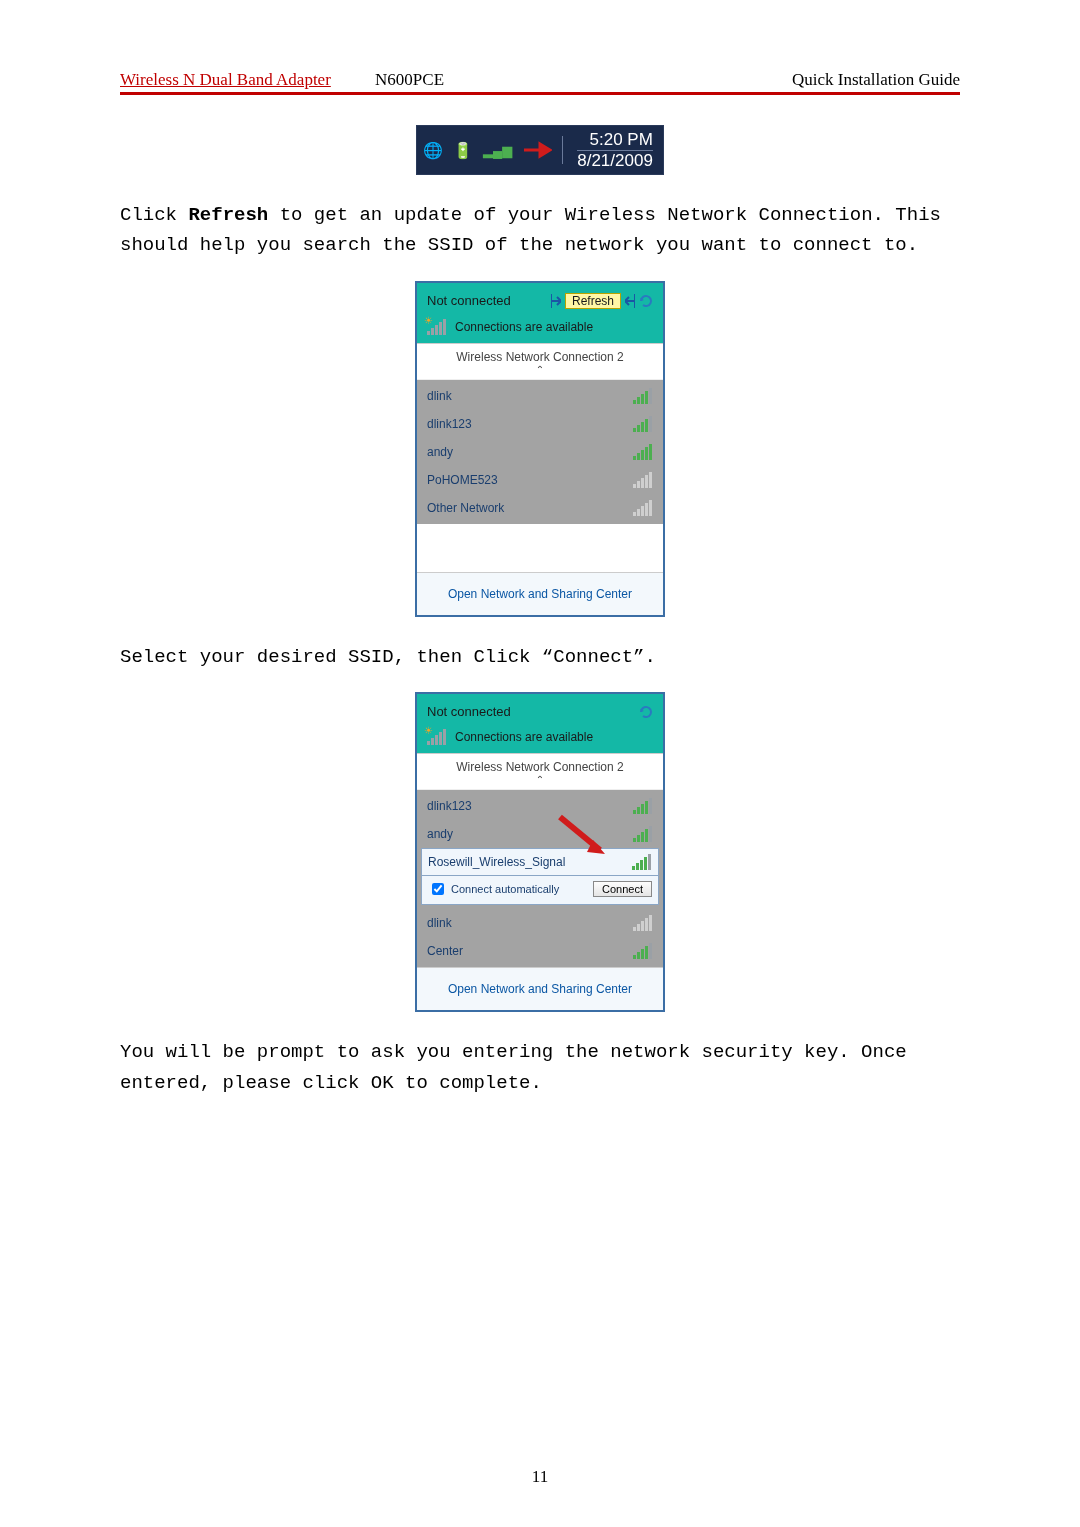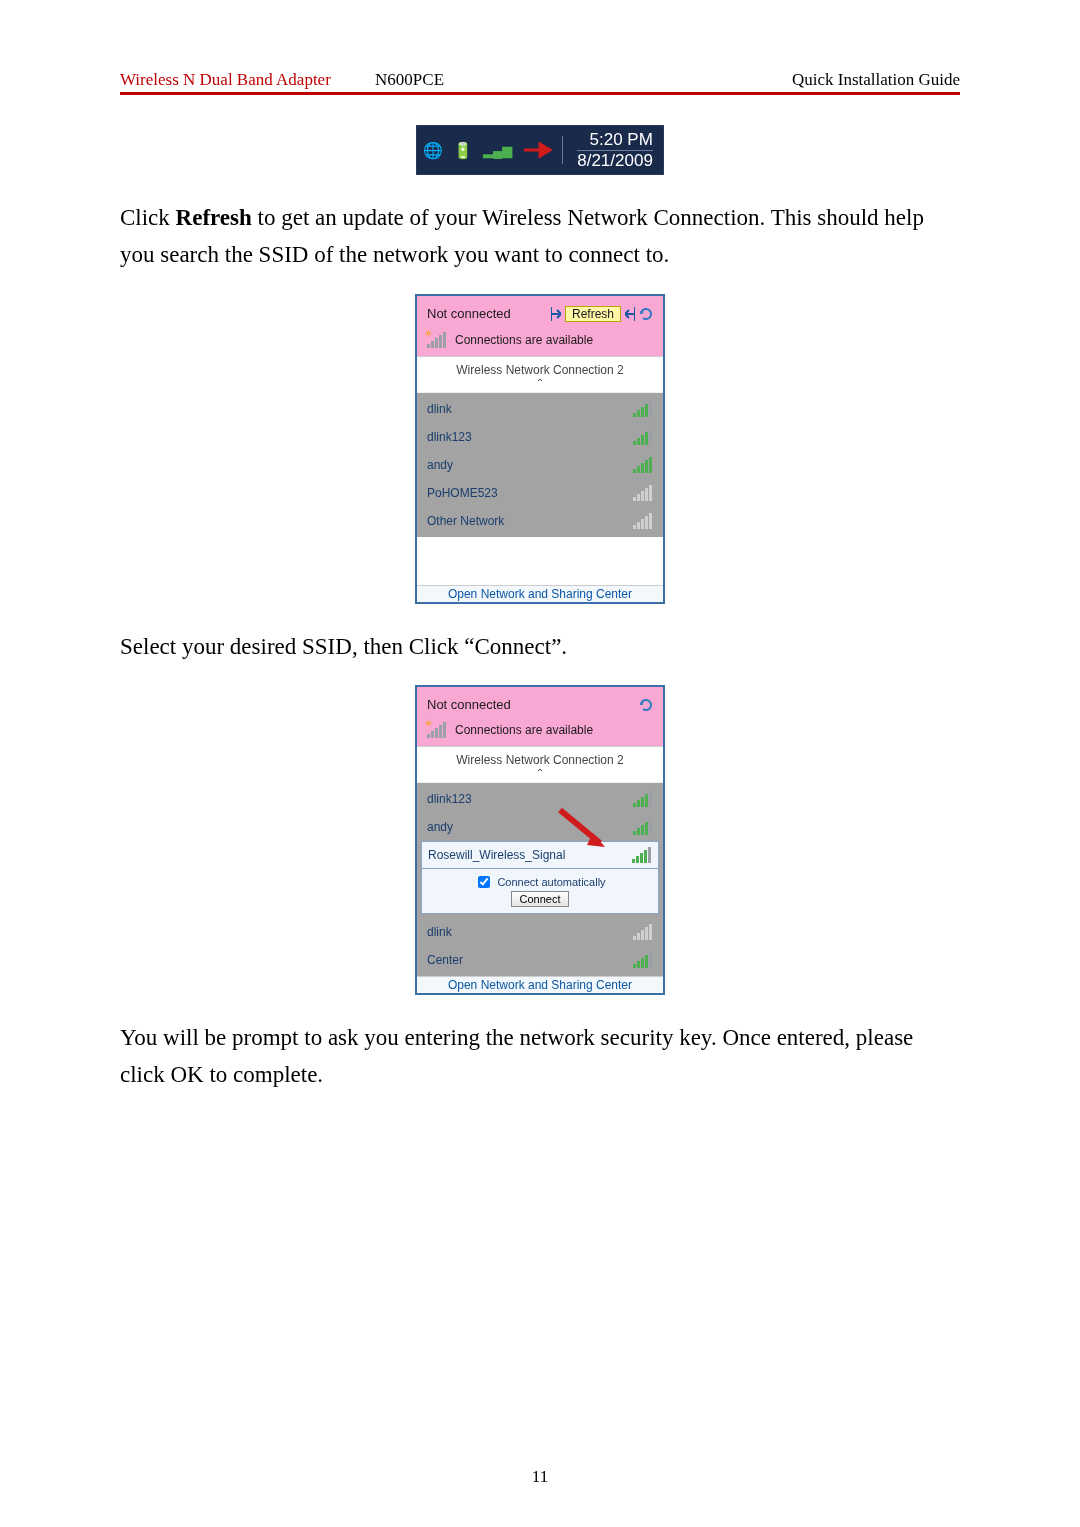--- a/index.html
+++ b/index.html
@@ -17,35 +17,36 @@
     padding: 70px 120px 30px 120px;
   }
   .header-line {
     display: flex;
     justify-content: space-between;
     font-size: 17px;
     font-family: "Times New Roman", serif;
   }
   .header-left span.red {
     color: #c00000;
+    text-decoration: underline;
   }
   .header-left span.model {
     margin-left: 40px;
   }
   .header-right {}
   .rule {
     height: 3px;
     background: #c00000;
     margin-top: 2px;
     margin-bottom: 30px;
   }
 
   .body-text {
-    font-family: Liberation Serif, serif;
-    font-size: 23px;
+    font-family: Liberation Mono, monospace;
+    font-size: 19px;
     line-height: 1.6;
     margin: 20px 0 20px 0;
   }
 
   .centered {
     display: flex;
     justify-content: center;
     margin: 10px 0 25px 0;
   }
 
@@ -72,21 +73,21 @@
     width: 246px;
     border: 2px solid #3b6ea5;
     background: #fff;
     font-family: "Segoe UI", Arial, sans-serif;
     font-size: 13px;
     color: #1a1a1a;
   }
   .flyout .sec-top {
     padding: 10px 10px 8px 10px;
     border-bottom: 1px solid #ccc;
-    background: #f9a8d4;
+    background: #14b8a6;
   }
   .flyout .row1 {
     display: flex;
     align-items: center;
     justify-content: space-between;
     margin-bottom: 10px;
   }
   .flyout .refresh-group {
     display: flex;
     align-items: center;
@@ -156,39 +157,38 @@
     padding: 5px 6px;
     gap: 48px;
   }
   .flyout .connect-row {
     display: flex; justify-content: space-between; align-items: center;
     padding: 4px 6px 6px 6px;
     margin: 0 4px 4px 4px;
     border: 1px solid #8aa6c6;
     border-top: none;
     background: #f0f6fc;
-    flex-direction: column;
   }
   .flyout .connect-row label {
     font-size: 11px; color: #1a3e6e;
     display: flex; align-items: center; gap: 4px;
   }
   .flyout .connect-row input[type="checkbox"] {
     width: 12px; height: 12px;
   }
   .flyout .connect-btn {
     font-size: 11px;
     padding: 1px 8px;
     border: 1px solid #888;
     background: linear-gradient(#fdfdfd, #e5e5e5);
     cursor: pointer;
   }
   .flyout .footer {
     border-top: 1px solid #ccc;
-    padding: 1px 0;
+    padding: 14px 0;
     text-align: center;
     font-size: 12px;
     color: #0b57a4;
     cursor: pointer;
     background: #f3f8fc;
   }
   .flyout .spacer { height: 48px; background: #fff; }
 
   svg.red-arrow-big {
     position: absolute;

